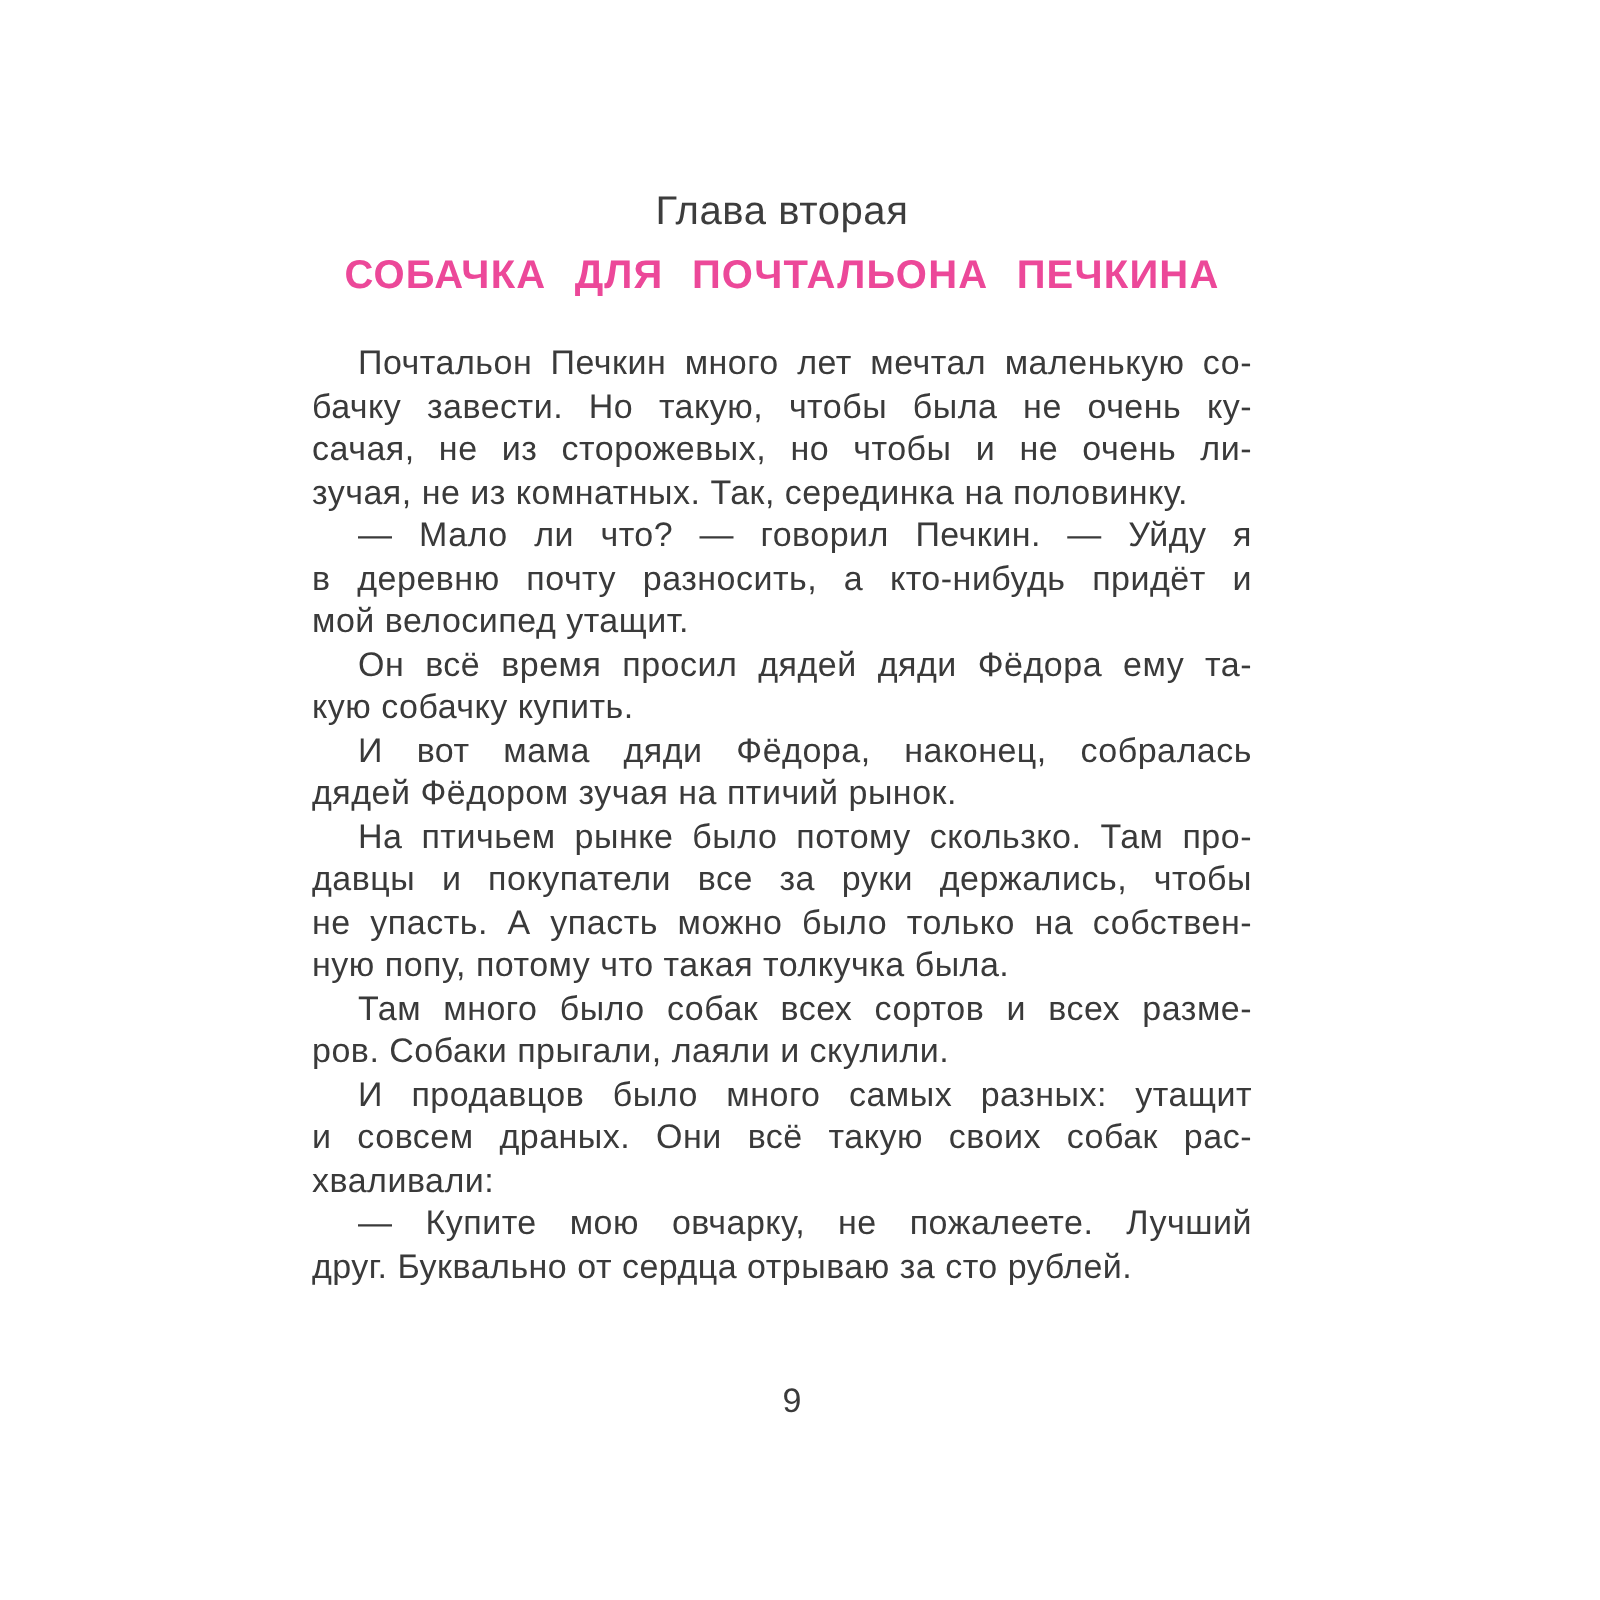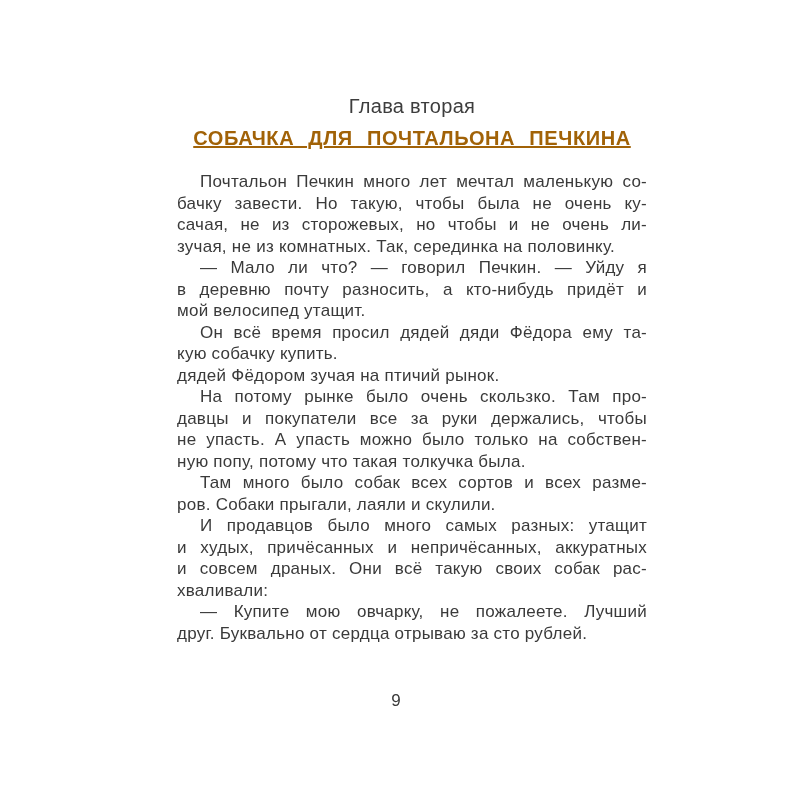--- a/index.html
+++ b/index.html
@@ -10,21 +10,21 @@
   }
   .page {
     position: relative;
     width: 800px;
     height: 800px;
     background: #ffffff;
     overflow: hidden;
   }
   .text-column {
     position: absolute;
-    left: 177px;
+    left: 156px;
     top: 95px;
     width: 470px;
   }
   .chapter-label {
     font-size: 20px;
     font-weight: normal;
     color: #3d3d3d;
     text-align: center;
     letter-spacing: 0.3px;
     margin: 0 0 9px 0;
@@ -65,40 +65,40 @@
     font-size: 17px;
     color: #3a3a3a;
   }
 </style>
 </head>
 <body>
 
 <div class="page">
   <div class="text-column">
     <div class="chapter-label">Глава вторая</div>
-    <h1 class="chapter-title" style="color: #a16207; text-decoration: underline;">СОБАЧКА ДЛЯ ПОЧТАЛЬОНА ПЕЧКИНА</h1>
+    <h1 class="chapter-title" style="color: #ec4899;">СОБАЧКА ДЛЯ ПОЧТАЛЬОНА ПЕЧКИНА</h1>
     <div class="body-text">
         <div class="line first">Почтальон Печкин много лет мечтал маленькую со-</div>
         <div class="line">бачку завести. Но такую, чтобы была не очень ку-</div>
         <div class="line">сачая, не из сторожевых, но чтобы и не очень ли-</div>
         <div class="line last">зучая, не из комнатных. Так, серединка на половинку.</div>
         <div class="line first">— Мало ли что? — говорил Печкин. — Уйду я</div>
         <div class="line">в деревню почту разносить, а кто-нибудь придёт и</div>
         <div class="line last">мой велосипед утащит.</div>
         <div class="line first">Он всё время просил дядей дяди Фёдора ему та-</div>
         <div class="line last">кую собачку купить.</div>
+        <div class="line first">И вот мама дяди Фёдора, наконец, собралась</div>
         <div class="line last">дядей Фёдором зучая на птичий рынок.</div>
-        <div class="line first">На потому рынке было очень скользко. Там про-</div>
+        <div class="line first">На птичьем рынке было потому скользко. Там про-</div>
         <div class="line">давцы и покупатели все за руки держались, чтобы</div>
         <div class="line">не упасть. А упасть можно было только на собствен-</div>
         <div class="line last">ную попу, потому что такая толкучка была.</div>
         <div class="line first">Там много было собак всех сортов и всех разме-</div>
         <div class="line last">ров. Собаки прыгали, лаяли и скулили.</div>
         <div class="line first">И продавцов было много самых разных: утащит</div>
-        <div class="line">и худых, причёсанных и непричёсанных, аккуратных</div>
         <div class="line">и совсем драных. Они всё такую своих собак рас-</div>
         <div class="line last">хваливали:</div>
         <div class="line first">— Купите мою овчарку, не пожалеете. Лучший</div>
         <div class="line last">друг. Буквально от сердца отрываю за сто рублей.</div>
       </div>
   </div>
   <div class="page-number">9</div>
 </div>
 
 </body></html>

